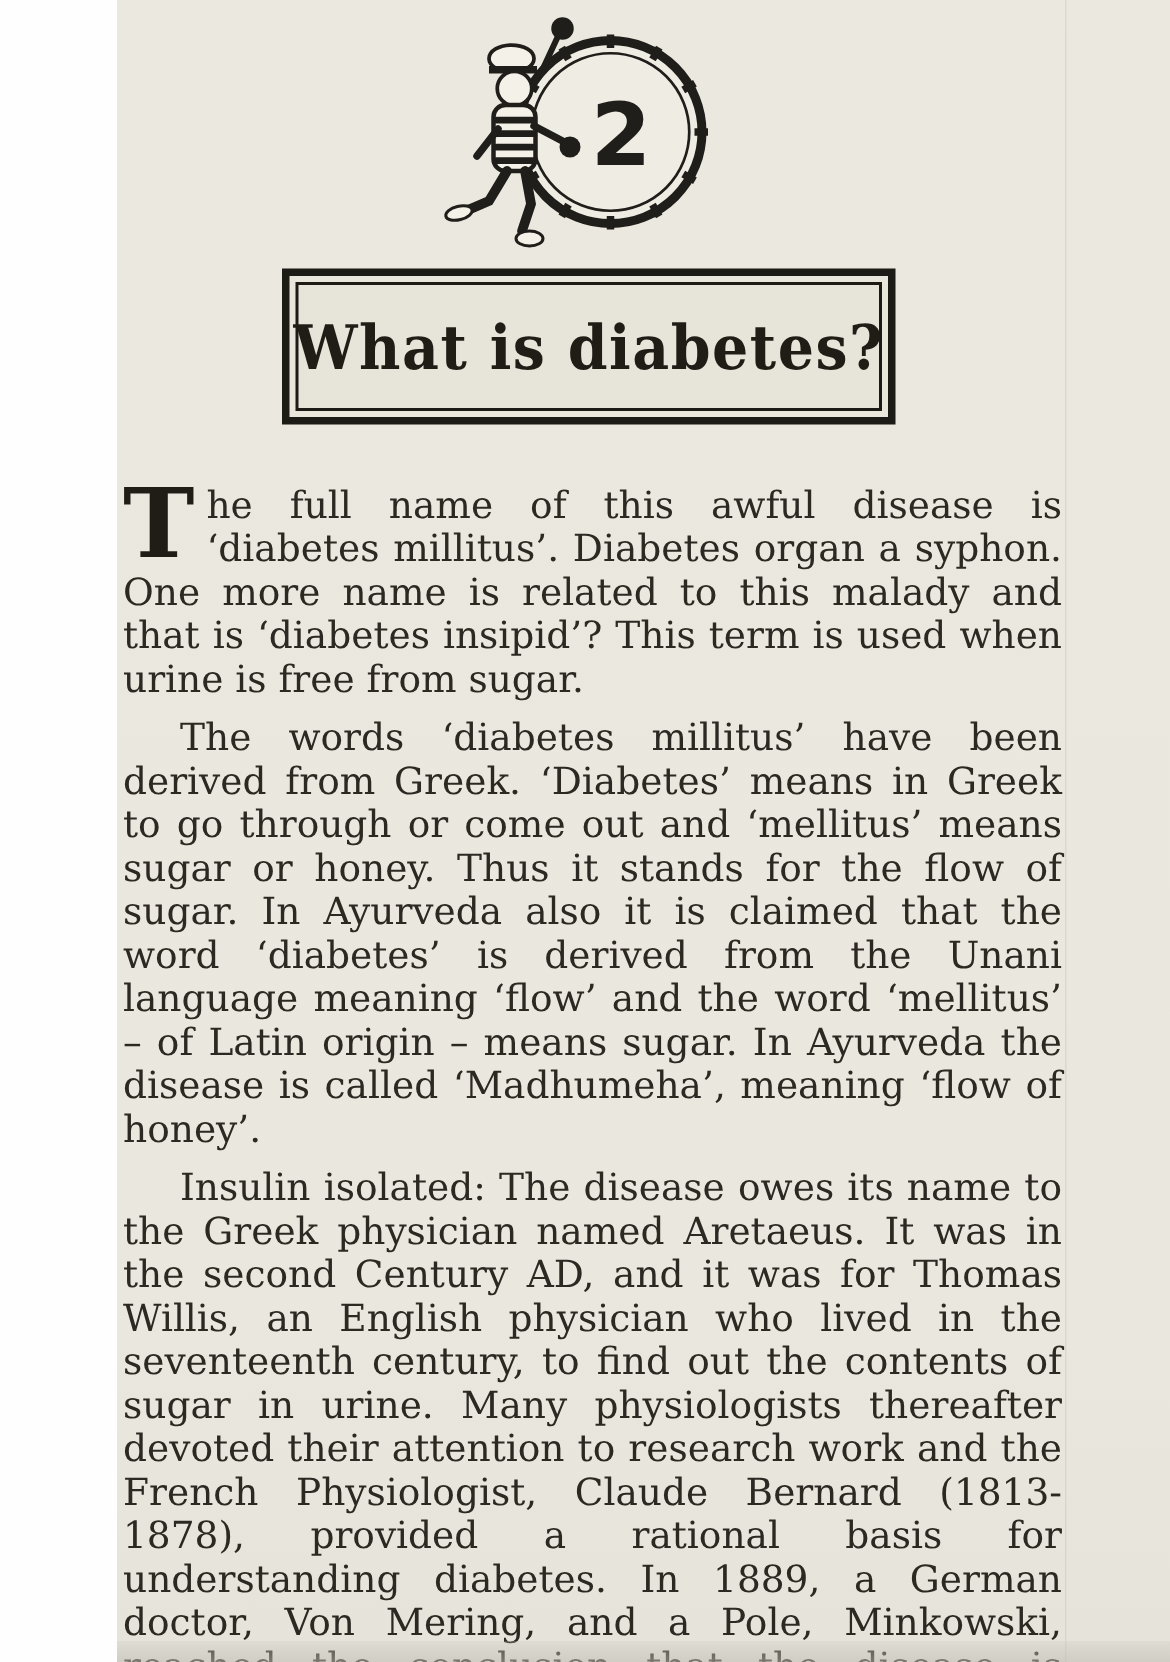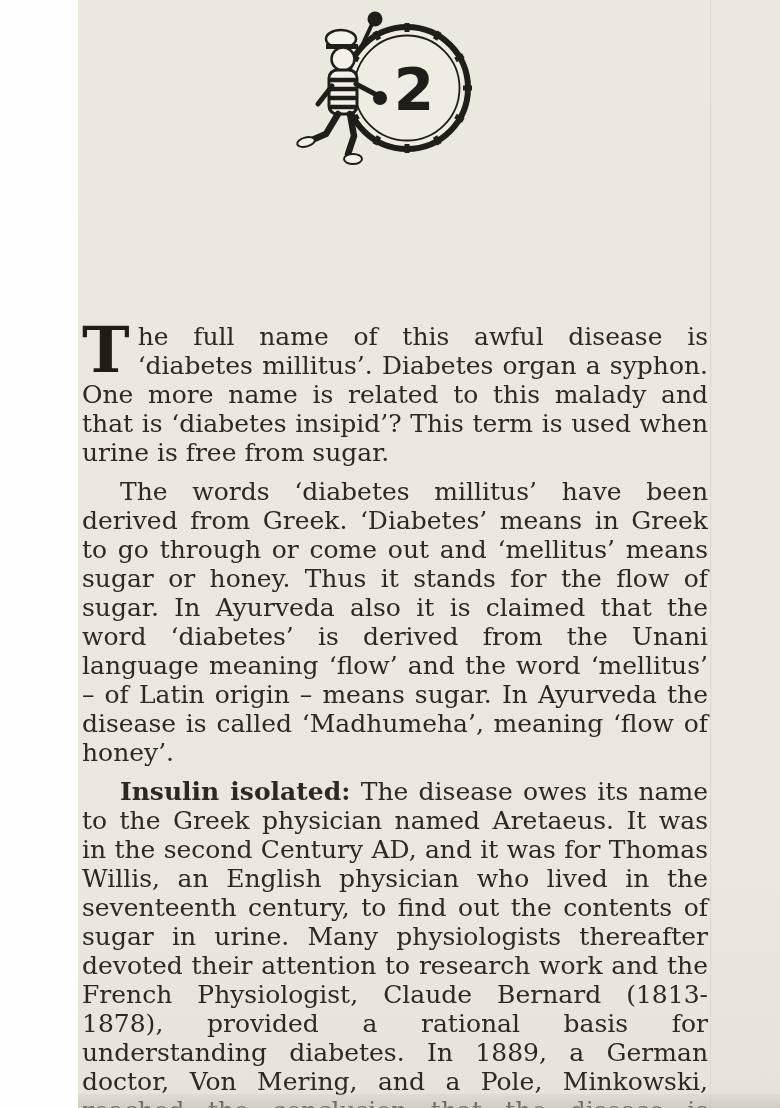--- a/index.html
+++ b/index.html
@@ -84,21 +84,21 @@
   .para.indent { text-indent: 38px; }
   .drop-cap {
     float: left;
     font-weight: 700;
     font-size: 64px;
     line-height: 52px;
     padding: 2px 8px 0 0;
     color: #201d17;
     font-family: "DejaVu Serif", serif;
   }
-  .bold-lead { font-weight: 700; }
+  .bold-lead { font-weight: 400; }
   svg text.chapter-num {
     font-family: "DejaVu Sans", sans-serif;
     font-weight: 700;
     font-size: 58px;
     fill: #201e1a;
   }
 </style>
 </head>
 <body>
 
@@ -145,20 +145,25 @@
           <circle cx="106" cy="90" r="7" fill="#201e1a"></circle>
           <line x1="58" y1="78" x2="44" y2="96" stroke="#201e1a" stroke-width="5"></line>
           <path d="M64,106 L52,126 L38,132" fill="none" stroke="#201e1a" stroke-width="6.5"></path>
           <ellipse cx="32" cy="134" rx="9" ry="4.5" fill="#f4f1e8" stroke="#201e1a" stroke-width="2" transform="rotate(-14 32 134)"></ellipse>
           <path d="M76,106 L80,128 L74,146" fill="none" stroke="#201e1a" stroke-width="6.5"></path>
           <ellipse cx="79" cy="151" rx="9" ry="5" fill="#f4f1e8" stroke="#201e1a" stroke-width="2"></ellipse>
         </g>
       </svg>
     </div>
 
+    <div class="title-box">
+      <div class="title-inner">
+        <span class="title-text">What is diabetes?</span>
+      </div>
+    </div>
 
     <div class="body-text">
       <p class="para">
         <span class="drop-cap">T</span><span>he full name of this awful disease is ‘diabetes millitus’. Diabetes organ a syphon. One more name is related to this malady and that is ‘diabetes insipid’? This term is used when urine is free from sugar.</span>
       </p>
       <p class="para indent">The words ‘diabetes millitus’ have been derived from Greek. ‘Diabetes’ means in Greek to go through or come out and ‘mellitus’ means sugar or honey. Thus it stands for the flow of sugar. In Ayurveda also it is claimed that the word ‘diabetes’ is derived from the Unani language meaning ‘flow’ and the word ‘mellitus’ – of Latin origin – means sugar. In Ayurveda the disease is called ‘Madhumeha’, meaning ‘flow of honey’.</p>
       <p class="para indent">
         <span class="bold-lead">Insulin isolated:</span><span> The disease owes its name to the Greek physician named Aretaeus. It was in the second Century AD, and it was for Thomas Willis, an English physician who lived in the seventeenth century, to find out the contents of sugar in urine. Many physiologists thereafter devoted their attention to research work and the French Physiologist, Claude Bernard (1813-1878), provided a rational basis for understanding diabetes. In 1889, a German doctor, Von Mering, and a Pole, Minkowski, reached the conclusion that the disease is caused due to the malfunctioning of pancreas, an organ in the upper intestine which secretes a number of hormones and enzymes. But they could go no further. In 1922 two Canadians, Sir Frederick Banting and</span>
       </p>
     </div>

